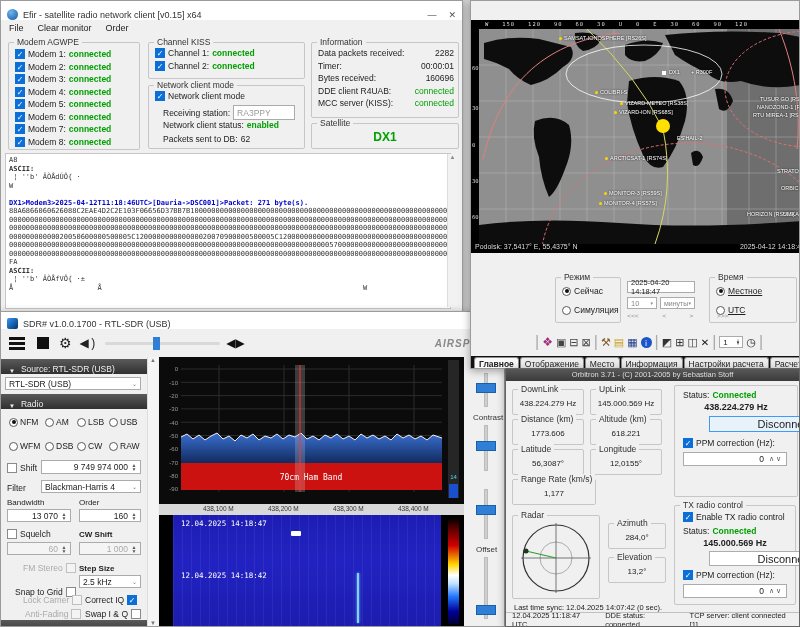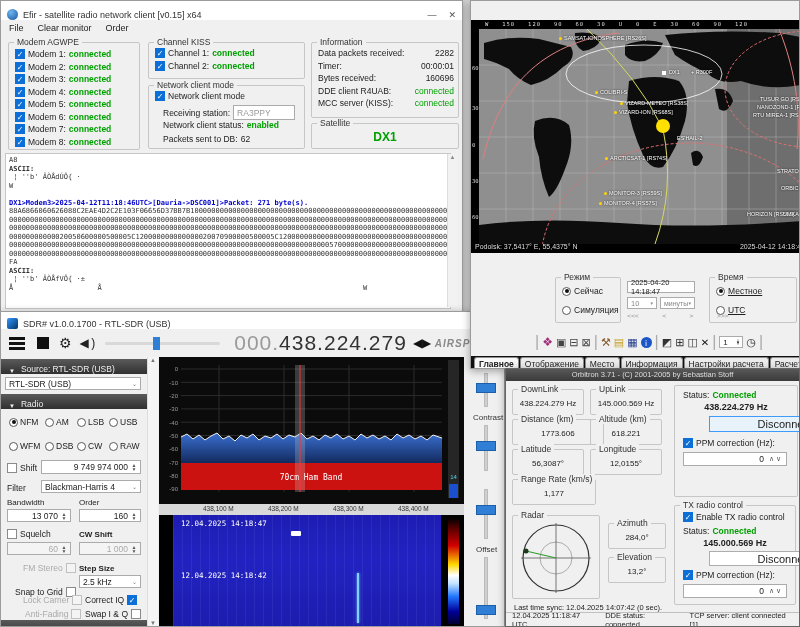--- a/index.html
+++ b/index.html
@@ -398,23 +398,20 @@
       <span style="margin-left:8px;display:inline-flex;flex-direction:column;gap:2px;">
           <i style="width:16px;height:3px;background:#111;"></i>
           <i style="width:16px;height:3px;background:#111;"></i>
           <i style="width:16px;height:3px;background:#111;"></i>
         </span>
       <span style="margin-left:12px;width:12px;height:12px;background:#111;"></span>
       <span style="margin-left:10px;font-size:14px;color:#222;">⚙</span>
       <span style="margin-left:8px;font-size:12px;color:#222;">◀ )</span>
       <span style="margin-left:10px;position:relative;width:115px;height:3px;background:#d9d9d9;border-radius:2px;">
         <i style="position:absolute;left:48px;top:-5px;width:7px;height:13px;background:#2f7fd6;"></i>
-      </span>
-      <span style="margin-left:14px;font-size:21px;font-weight:300;letter-spacing:1px;color:#333;">
-        <span class="dim">000.</span><span>438.224.279</span>
       </span>
       <span style="margin-left:6px;font-size:12px;color:#111;">◀▶</span>
       <span style="margin-left:auto;margin-right:28px;font-size:10px;font-weight:bold;font-style:italic;color:#888;letter-spacing:1px;">AIRSPY</span>
     </div>
 
     <div style="position:absolute;left:0;top:45px;width:146px;height:271px;background:#f0f0f0;font-size:8px;">
       <div class="hdrbar" style="top:2px;">
           <span style="font-size:6px;">▼</span>
           <span>Source: RTL-SDR (USB)</span>
         </div>
@@ -634,21 +631,21 @@
     </div>
 
     <div class="gb" style="left:6px;top:20px;width:72px;height:26px;">
         <span class="lg">DownLink</span>
         <span style="position:absolute;left:0;right:0;top:9px;text-align:center;font-size:8px;">438.224.279 Hz</span>
       </div>
     <div class="gb" style="left:84px;top:20px;width:72px;height:26px;">
         <span class="lg">UpLink</span>
         <span style="position:absolute;left:0;right:0;top:9px;text-align:center;font-size:8px;">145.000.569 Hz</span>
       </div>
-    <div class="gb" style="left:6px;top:50px;width:92px;height:26px;">
+    <div class="gb" style="left:6px;top:50px;width:72px;height:26px;">
         <span class="lg">Distance (km)</span>
         <span style="position:absolute;left:0;right:0;top:9px;text-align:center;font-size:8px;">1773.606</span>
       </div>
     <div class="gb" style="left:84px;top:50px;width:72px;height:26px;">
         <span class="lg">Altitude (km)</span>
         <span style="position:absolute;left:0;right:0;top:9px;text-align:center;font-size:8px;">618.221</span>
       </div>
     <div class="gb" style="left:6px;top:80px;width:72px;height:26px;">
         <span class="lg">Latitude</span>
         <span style="position:absolute;left:0;right:0;top:9px;text-align:center;font-size:8px;">56,3087°</span>

